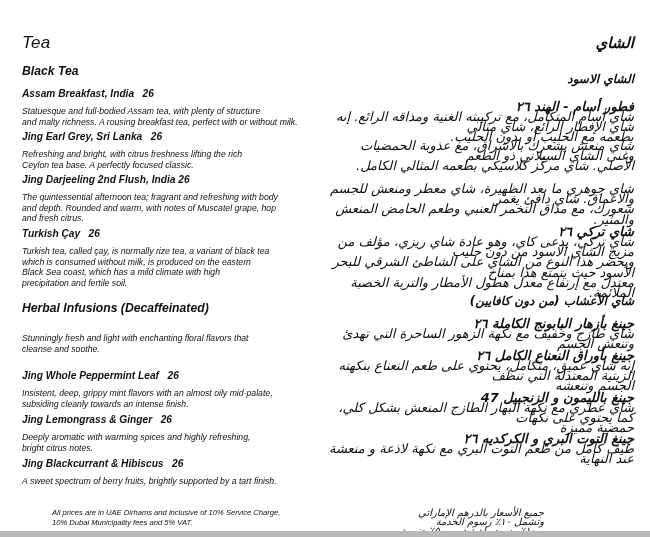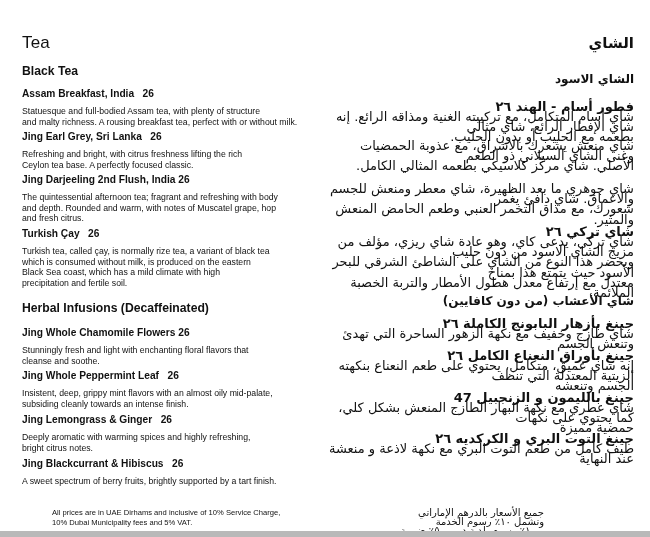--- a/index.html
+++ b/index.html
@@ -1,17 +1,17 @@
 <!DOCTYPE html>
 <html><head>
   <meta charset="utf-8">
   <style>
     html, body { margin: 0; padding: 0; background: #ffffff; }
     body { width: 650px; height: 537px; position: relative; overflow: hidden; color: #111; }
-    .page { position: absolute; left: 0; top: 0; width: 650px; height: 446px; background: #fff; }
+    .page { position: absolute; left: 0; top: 0; width: 650px; height: 446px; background: #fff; font-style: italic; }
     .bottom-bar { position: absolute; left: 0; top: 531px; width: 650px; height: 6px; background: #b9b9b9; }
 
     .en { position: absolute; left: 22px; top: 0; width: 300px; font-family: "Liberation Sans", sans-serif; }
     .en .title { position: absolute; left: 0; top: 33px; font-size: 17px; font-weight: normal; letter-spacing: 0.2px; }
     .en .section { position: absolute; left: 0; font-size: 12.2px; font-weight: bold; }
     .en .item { position: absolute; left: 0; width: 300px; }
     .en .item-name { font-size: 10.2px; font-weight: bold; line-height: 12px; white-space: pre; }
     .en .item-desc { font-size: 8.7px; line-height: 10.6px; white-space: pre-line; margin-top: 6px; }
     .en .footer { position: absolute; left: 30px; top: 508px; width: 240px; font-size: 7.6px; line-height: 10px; white-space: pre-line; }
 
@@ -53,21 +53,20 @@
       <div class="item-name">Turkish Çay   26</div>
       <div class="item-desc">Turkish tea, called çay, is normally rize tea, a variant of black tea
 which is consumed without milk, is produced on the eastern
 Black Sea coast, which has a mild climate with high
 precipitation and fertile soil.</div>
     </div>
 
     <div class="section" style="top:301px">Herbal Infusions (Decaffeinated)</div>
 
     <div class="item" style="top:327px">
-      <div class="item-name">Jing Whole Chamomile Flowers 26</div>
       <div class="item-desc">Stunningly fresh and light with enchanting floral flavors that
 cleanse and soothe.</div>
     </div>
     <div class="item" style="top:370px">
       <div class="item-name">Jing Whole Peppermint Leaf   26</div>
       <div class="item-desc">Insistent, deep, grippy mint flavors with an almost oily mid-palate,
 subsiding cleanly towards an intense finish.</div>
     </div>
     <div class="item" style="top:414px">
       <div class="item-name">Jing Lemongrass &amp; Ginger   26</div>

